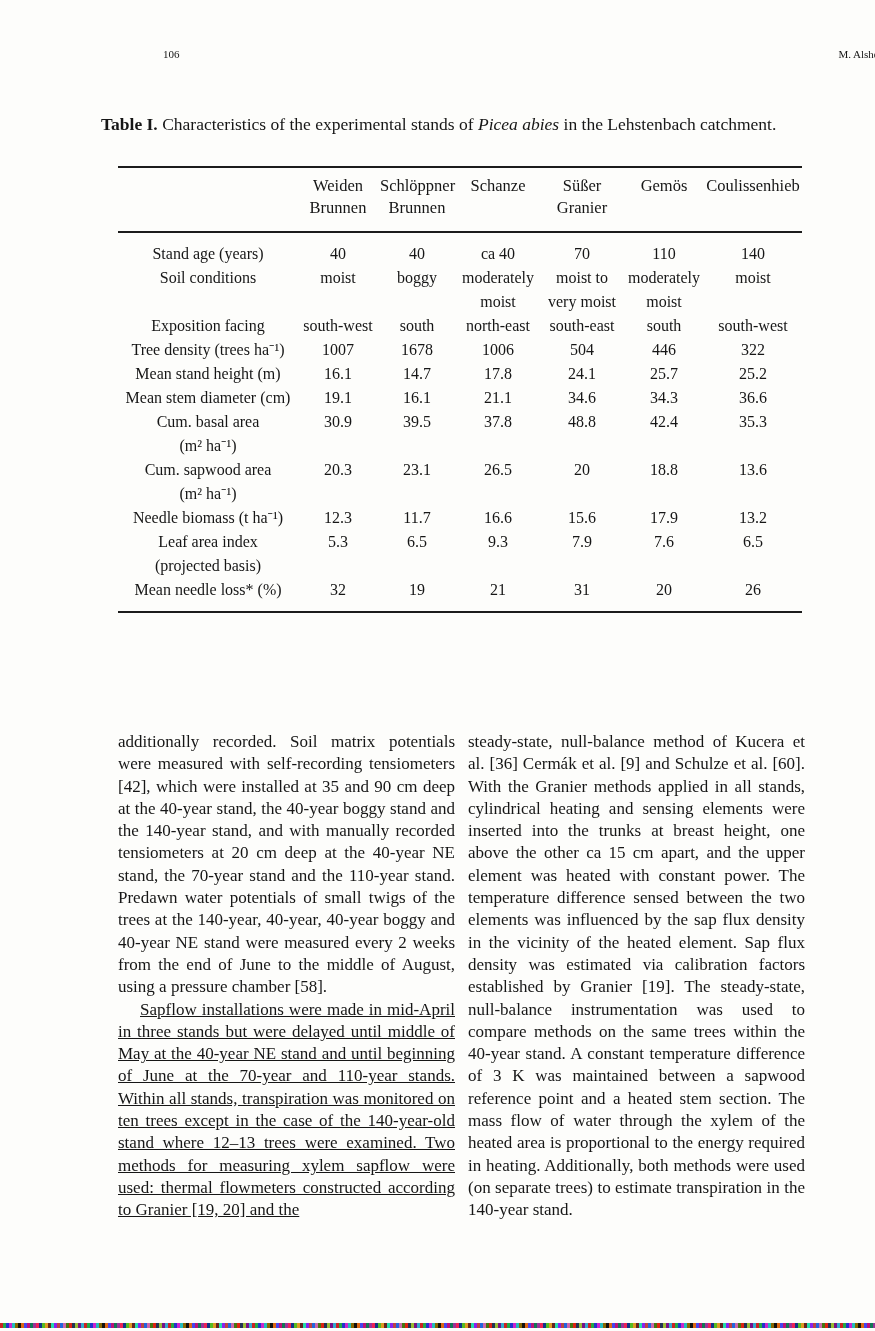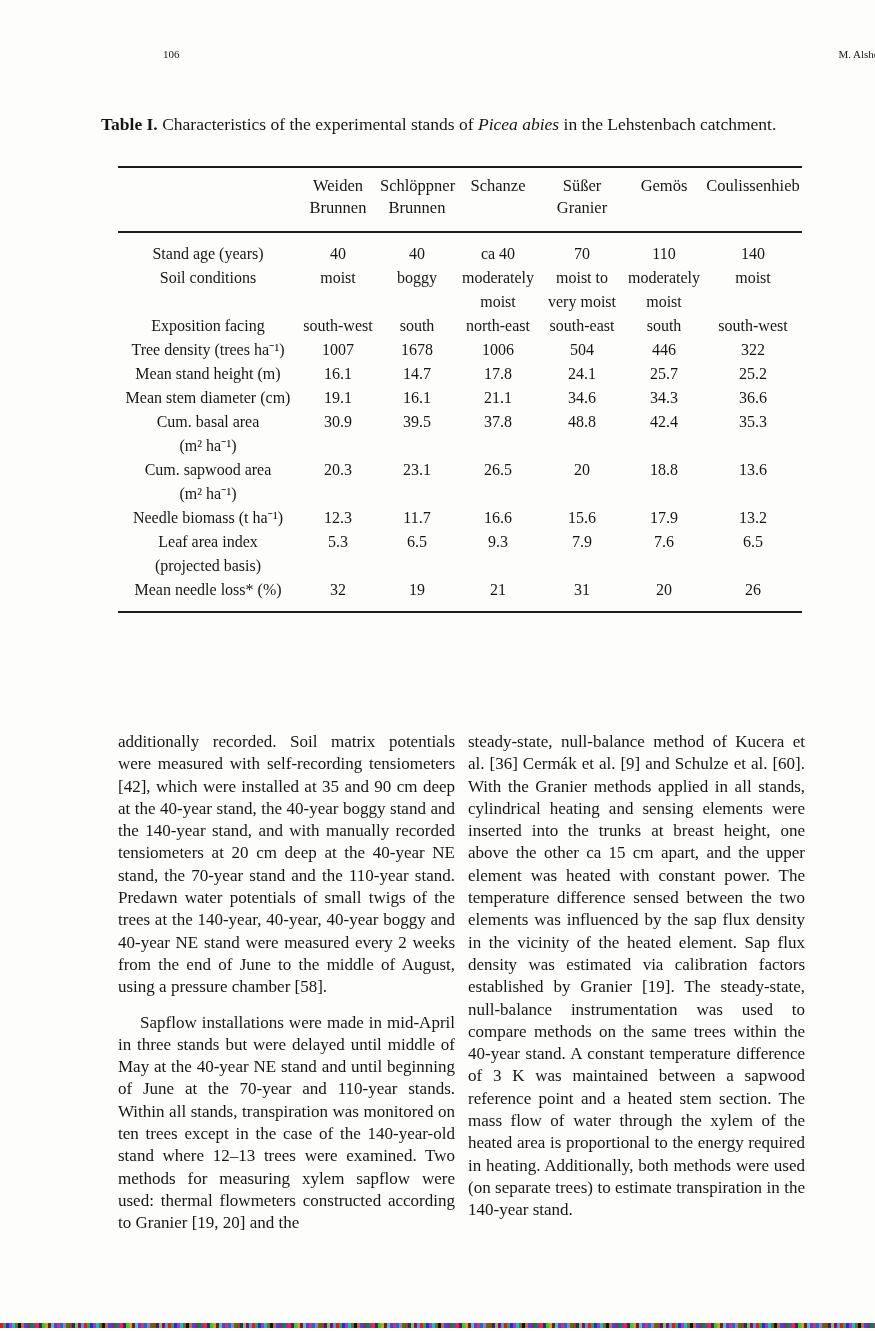--- a/index.html
+++ b/index.html
@@ -43,21 +43,21 @@
   #stand-table tbody tr:first-child td{padding-top:9px;}
   #stand-table tbody tr:last-child th,
   #stand-table tbody tr:last-child td{padding-bottom:9px;}
   
   .footnote{position:absolute;top:620px;left:115px;width:692px;
     font-size:14.5px;line-height:21px;}
   
   .columns{position:absolute;top:731px;left:117px;width:688px;display:flex;gap:13px;justify-content:flex-end;}
   .col{width:337px;font-size:17px;line-height:22.3px;text-align:justify;}
   .col p{margin:0;}
-  .col p.indent{text-indent:22px;margin-top:13px;}
+  .col p.indent{text-indent:22px;text-decoration:underline;}
   
   .scan-noise{position:absolute;left:0;right:0;bottom:3px;height:5px;}
 </style>
 </head>
 <body>
 
 <div class="page">
 
   <div class="running-head">
     <span class="pagenum">106</span>

